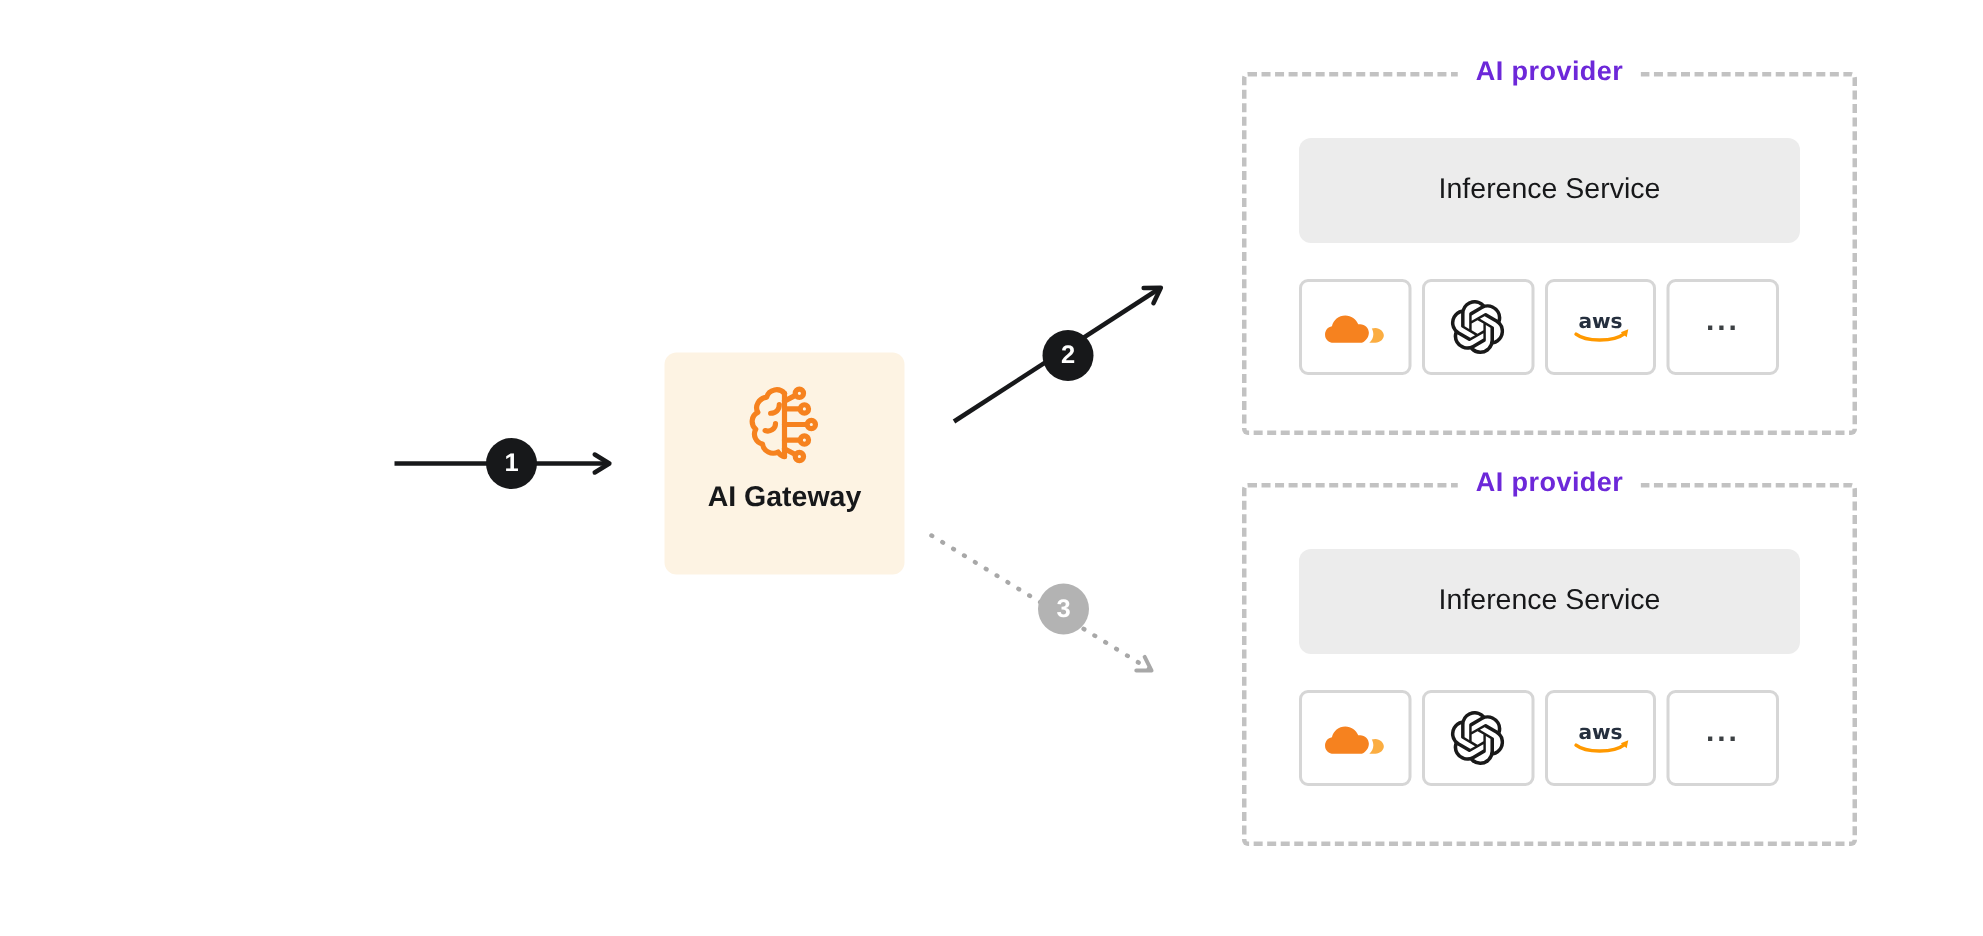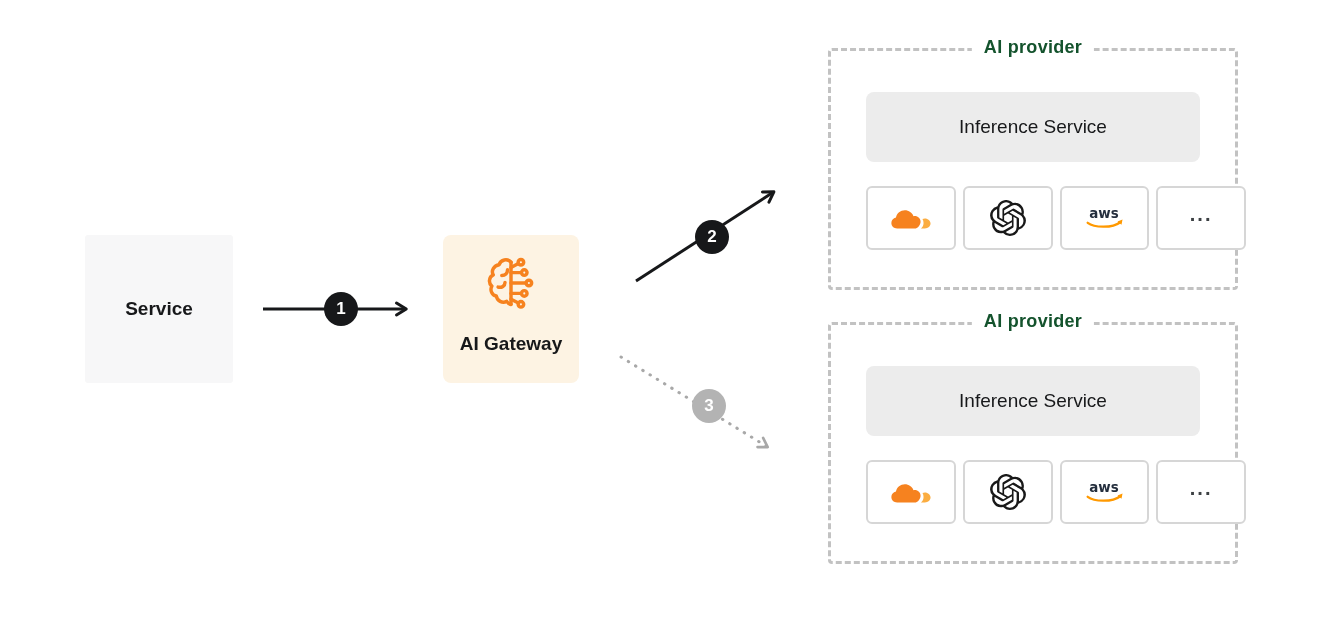--- a/index.html
+++ b/index.html
@@ -7,23 +7,23 @@
     position:relative;width:1322px;height:624px;background:#ffffff;
     font-family:"Liberation Sans",sans-serif;overflow:hidden;color:#17181a;
   }
   
   .service-box{
     position:absolute;left:85px;top:235px;width:148px;height:148px;
     background:#f7f7f8;border-radius:3px;display:flex;align-items:center;justify-content:center;
   }
   .service-box .label{font-weight:bold;font-size:19px;color:#17181a;}
   .gateway-box{
-    position:absolute;left:443px;top:235px;width:136px;height:148px;
+    position:absolute;left:443px;top:235px;width:160px;height:148px;
     background:#fdf3e3;border-radius:8px;display:flex;flex-direction:column;align-items:center;
-    padding-top:18px;box-sizing:border-box;gap:12px;
+    padding-top:18px;box-sizing:border-box;
   }
   .gateway-box .label{font-weight:bold;font-size:19px;color:#17181a;margin-top:8px;}
   
   .arrows{position:absolute;left:0;top:0;width:1322px;height:624px;pointer-events:none;}
   
   .badge{
     position:absolute;width:34px;height:34px;border-radius:50%;
     display:flex;align-items:center;justify-content:center;
     color:#ffffff;font-weight:bold;font-size:17px;
   }
@@ -35,29 +35,29 @@
   
   .provider{
     position:absolute;width:410px;height:242px;box-sizing:border-box;
     border:3px dashed #c2c2c2;border-radius:4px;background:#ffffff;
   }
   .provider.p1{left:828px;top:48px;}
   .provider.p2{left:828px;top:322px;}
   .provider .legend{
     position:absolute;top:-14px;left:50%;transform:translateX(-50%);
     background:#ffffff;padding:0 12px;white-space:nowrap;
-    color:#14532d;font-weight:bold;font-size:18px;letter-spacing:.3px;
+    color:#6d28d9;font-weight:bold;font-size:18px;letter-spacing:.3px;
   }
   .inference-bar{
     position:absolute;left:35px;top:41px;width:334px;height:70px;
     background:#ececec;border-radius:8px;display:flex;align-items:center;justify-content:center;
     font-weight:normal;font-size:19px;color:#17181a;
   }
   .logo-row{
-    position:absolute;left:35px;top:135px;width:380px;height:64px;
+    position:absolute;left:35px;top:135px;width:320px;height:64px;
     display:flex;gap:7px;
   }
   .logo-cell{
     flex:1;height:64px;box-sizing:border-box;background:#ffffff;
     border:2px solid #d6d6d6;border-radius:6px;
     display:flex;align-items:center;justify-content:center;
   }
   .more-dots{font-size:20px;font-weight:bold;color:#3c4043;letter-spacing:2px;line-height:1;transform:translateY(-4px);}
 </style>
 </head>
@@ -72,23 +72,20 @@
       </marker>
       <marker id="head-gray" viewBox="0 0 12 12" refX="8" refY="6" markerWidth="16" markerHeight="16" markerUnits="userSpaceOnUse" orient="auto">
         <path d="M3 2 L9.5 6 L3 10" fill="none" stroke="#a8a8a8" stroke-width="2" stroke-linecap="round" stroke-linejoin="round"></path>
       </marker>
     </defs>
     <line x1="263" y1="309" x2="404" y2="309" stroke="#17181a" stroke-width="3" marker-end="url(#head-dark)"></line>
     <line x1="636" y1="281" x2="772" y2="193" stroke="#17181a" stroke-width="3" marker-end="url(#head-dark)"></line>
     <line x1="621" y1="357" x2="766" y2="446" stroke="#a8a8a8" stroke-width="3" stroke-linecap="round" stroke-dasharray="0.5 8" marker-end="url(#head-gray)"></line>
   </svg>
 
-  <div class="service-box">
-    <span class="label">Service</span>
-  </div>
 
   <div class="gateway-box">
     <svg width="66" height="60" viewBox="0 0 56 52">
       <g fill="none" stroke="#F6821F" stroke-width="3" stroke-linecap="round" stroke-linejoin="round">
         <path d="M28 8c-3-3.5-9-2.5-10.3 2.2C13 11 10.6 15.4 12.6 19c-3.8 1.8-4.4 7-1.2 9.7-1.9 3.4 0 7.8 3.9 8.6.6 4.2 5.2 6.5 9 4.6 1.4 2.2 3.7 2.7 3.7 2.7"></path>
         <path d="M20 19.5c3 0 5-2 5-5"></path>
         <path d="M16.8 29.5c3 1 6-1 6-4"></path>
         <path d="M28 8v36.5"></path>
         <path d="M28 12.5l6-3.2"></path>
           <circle cx="36.6" cy="8" r="2.4"></circle>

